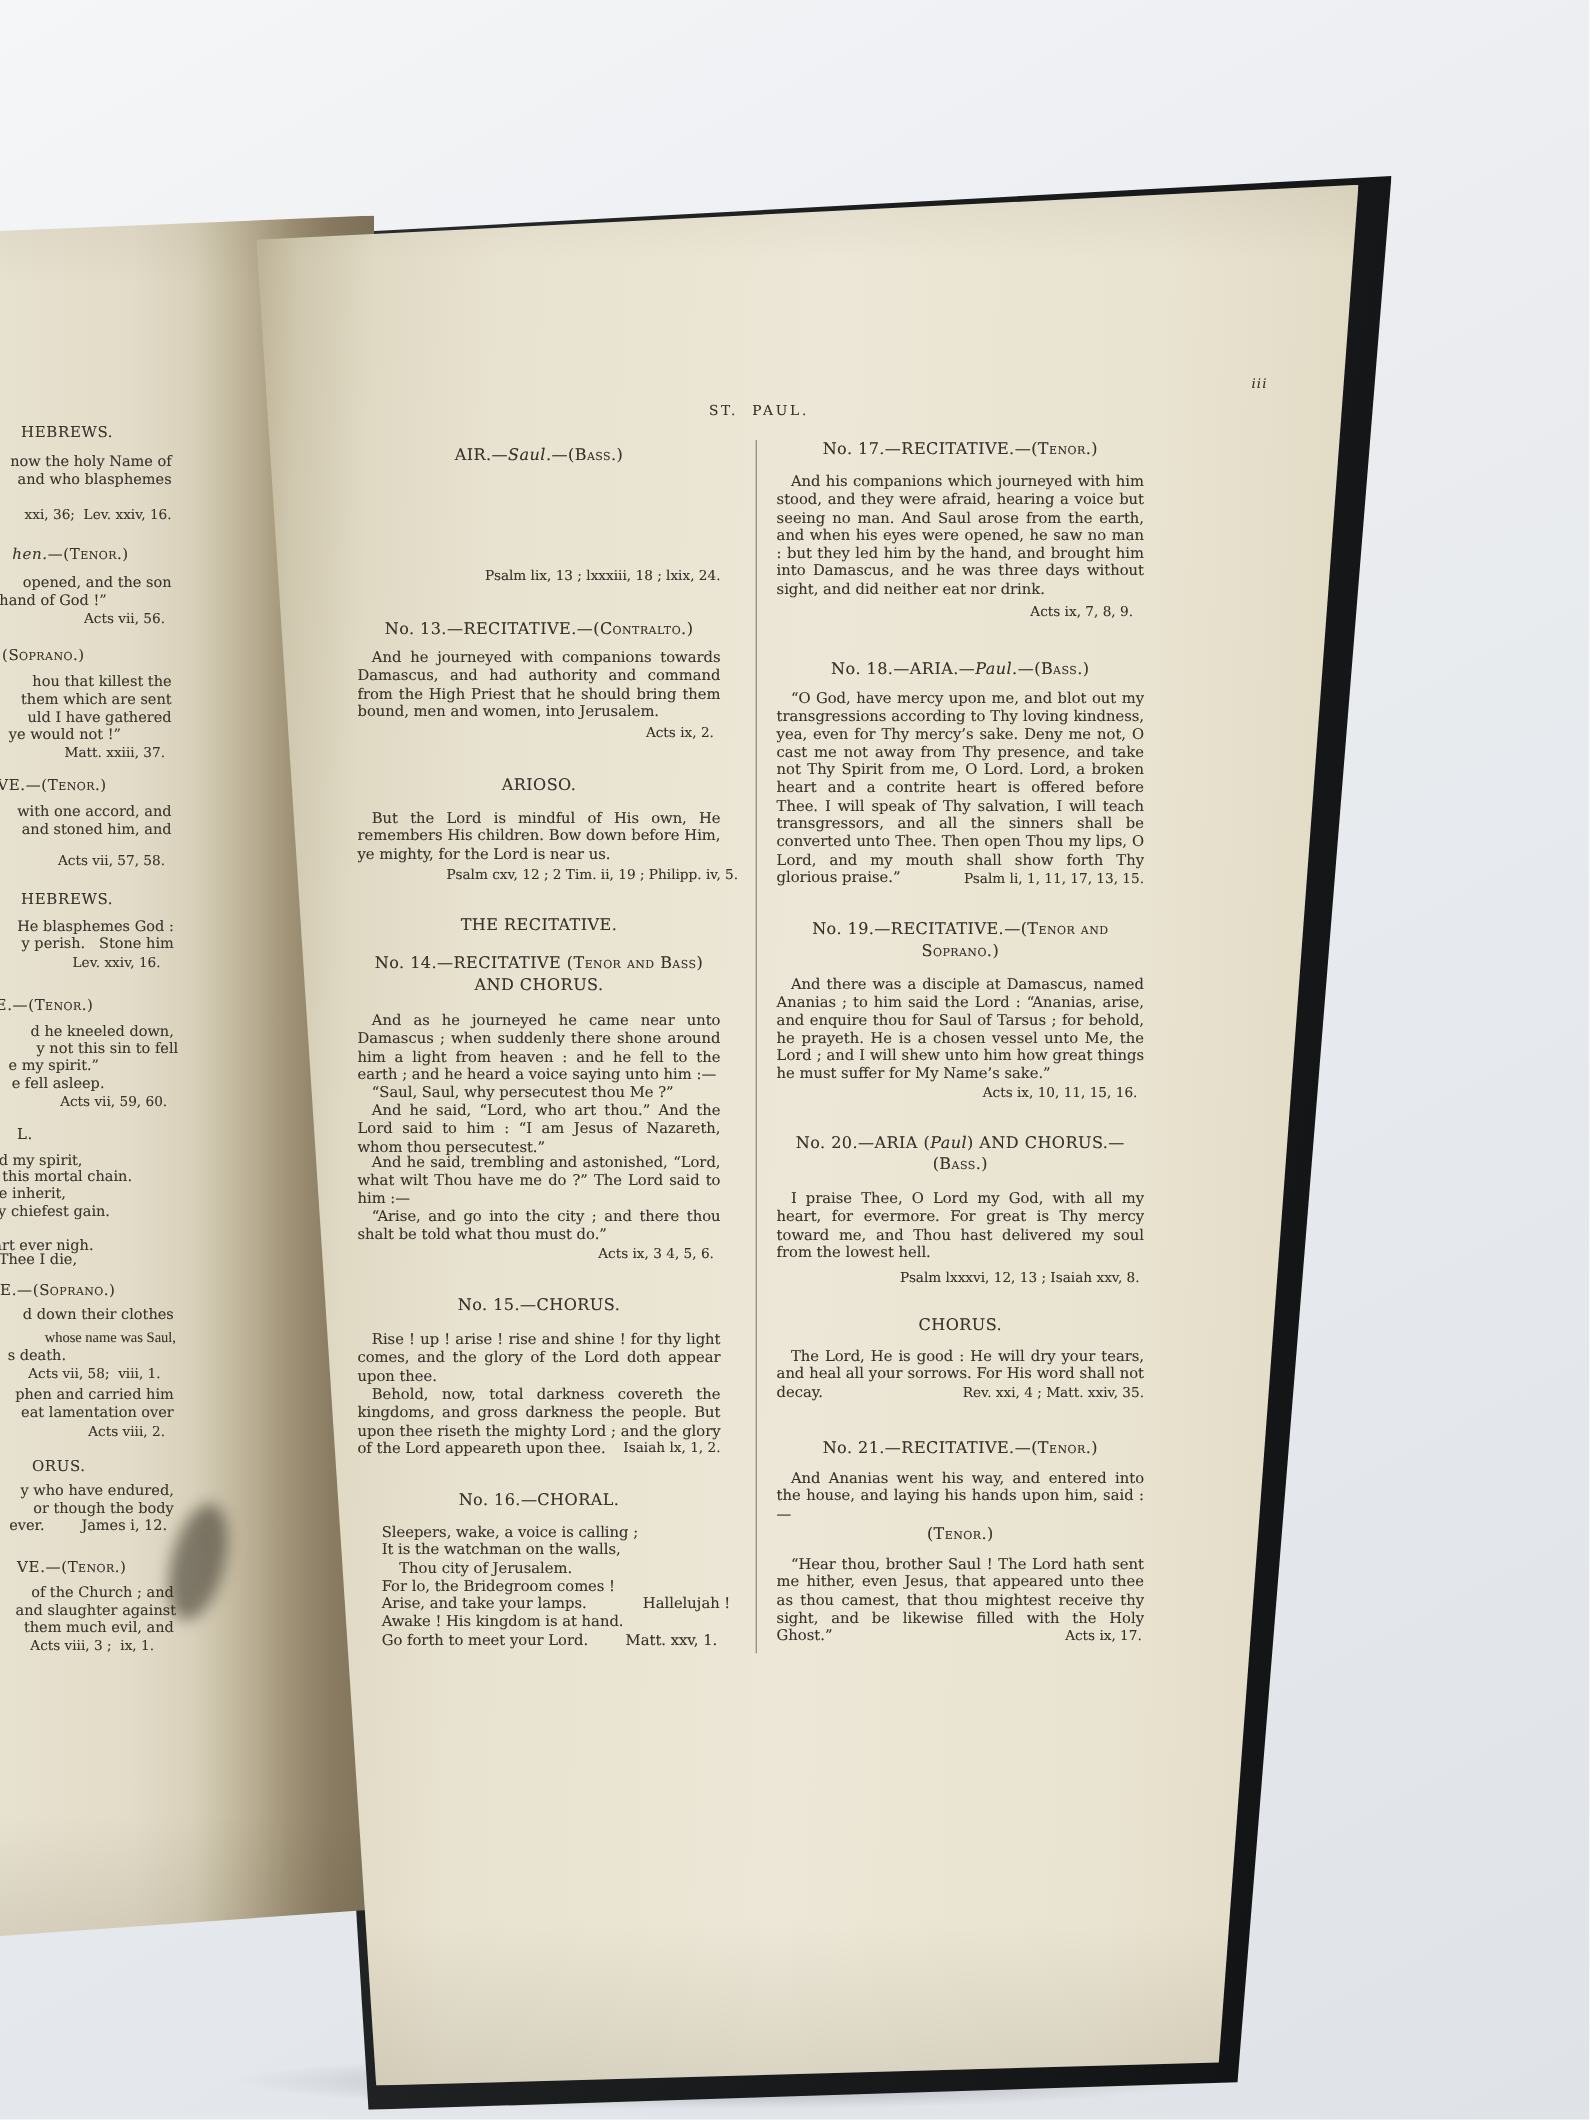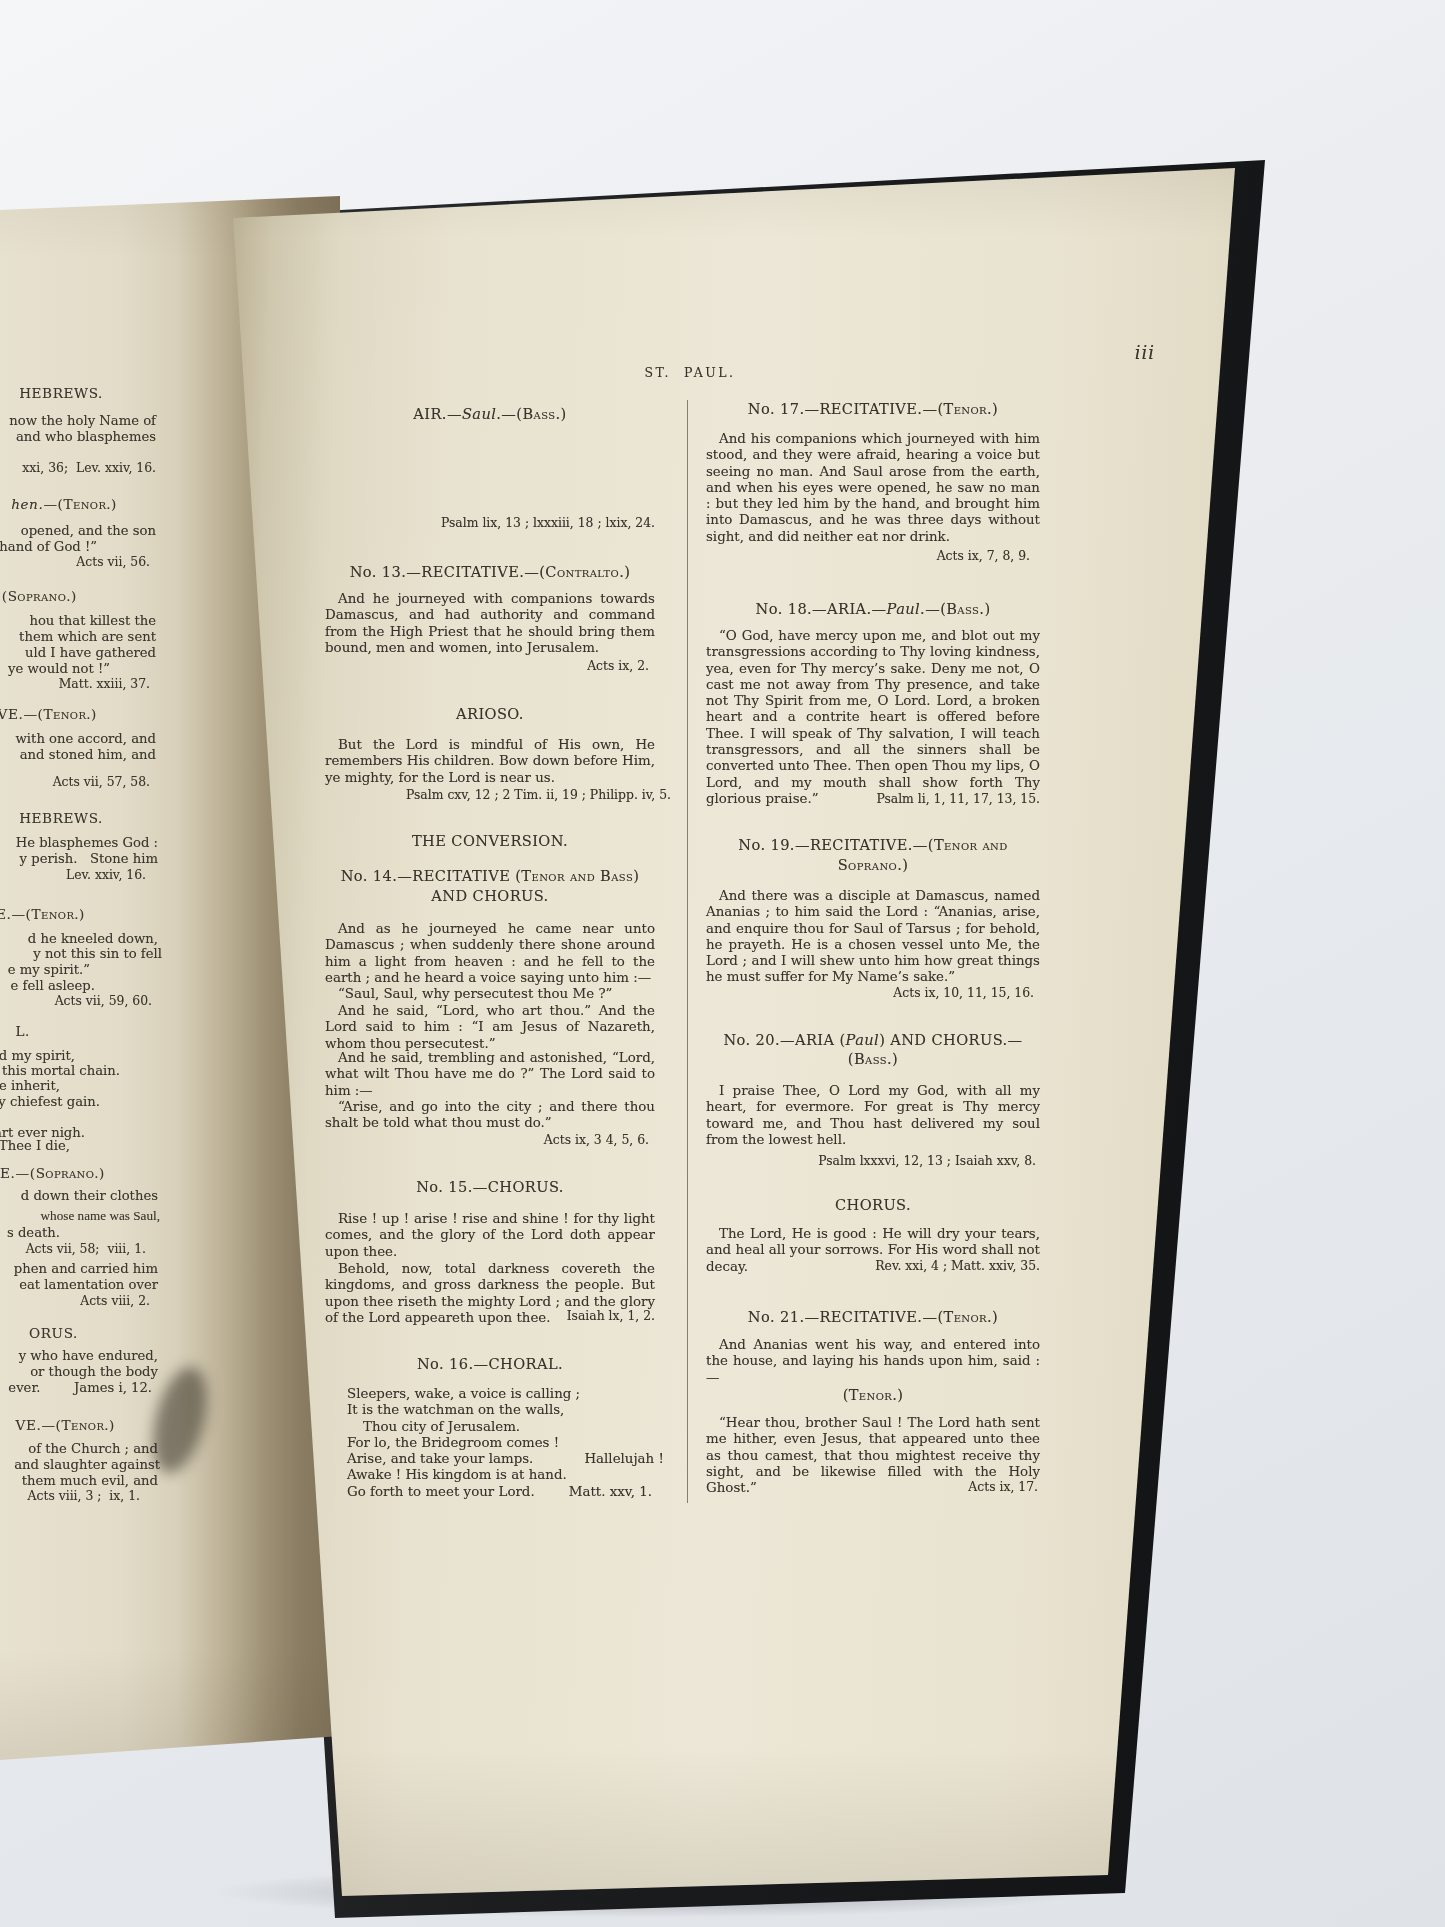--- a/index.html
+++ b/index.html
@@ -47,21 +47,21 @@
     position:absolute;left:160px;top:168px;width:1090px;height:1735px;
     clip-path:polygon(73px 50px,1075px 0px,948px 1707px,182px 1728px);
     background:
       linear-gradient(to bottom,rgba(70,60,40,.07),rgba(0,0,0,0) 4%,rgba(0,0,0,0) 91%,rgba(70,60,40,.12)),
       linear-gradient(92deg,#958b70 0%,#b5aa8d 5%,#cfc7ae 10%,#e0d9c4 16%,#e8e2d0 26%,#ece7d6 52%,#e9e3d1 78%,#e3dcc7 92%,#dad2bb 100%);
   }
   .content{position:absolute;left:0;top:0;width:100%;height:100%;color:#36332b;text-shadow:0 0 .6px rgba(58,52,40,.35);}
   .run-head{position:absolute;left:165px;top:197px;width:730px;text-align:center;
     font-size:12.5px;letter-spacing:2.5px;white-space:pre;}
   .page-num{position:absolute;left:950px;top:174px;width:70px;text-align:center;
-    font-style:italic;font-size:18px;letter-spacing:1px;}
+    font-style:italic;font-size:12px;letter-spacing:1px;}
   .col-rule{position:absolute;left:527px;top:232px;width:1.4px;height:1103px;background:rgba(62,56,44,.6);}
   .col{position:absolute;top:0;height:100%;}
   #colL{left:165px;width:330px;}
   #colR{left:546px;width:334px;}
   .h{position:absolute;left:0;right:0;text-align:center;font-size:14.6px;line-height:18px;
      white-space:nowrap;letter-spacing:.4px;}
   .h i{font-style:italic;}
   .p{position:absolute;left:0;right:0;text-align:justify;font-size:13.4px;line-height:16.3px;text-indent:13px;}
   .cref{position:absolute;left:0;text-align:right;font-size:12.4px;line-height:16.3px;}
   .verse{position:absolute;left:22px;right:0;font-size:13.4px;line-height:16.3px;}
@@ -138,21 +138,21 @@
       <div class="col-rule"></div>
       <div class="col" id="colL">
           <div class="h" style="top: 237px;"><span>AIR.—</span><i>Saul</i><span>.—(</span><span class="sc">Bass.</span><span>)</span></div>
           <div class="cref" style="top: 347px; right: 0px;">Psalm lix, 13 ; lxxxiii, 18 ; lxix, 24.</div>
           <div class="h" style="top: 395px;"><span>No. 13.—RECITATIVE.—(</span><span class="sc">Contralto.</span><span>)</span></div>
           <div class="p" style="top: 423px;">And he journeyed with companions towards Damascus, and had authority and command from the High Priest that he should bring them bound, men and women, into Jerusalem.</div>
           <div class="cref" style="top: 490px; right: 6px;">Acts ix, 2.</div>
           <div class="h" style="top: 537px;"><span>ARIOSO.</span></div>
           <div class="p" style="top: 569px;">But the Lord is mindful of His own, He remembers His children. Bow down before Him, ye mighty, for the Lord is near us.</div>
           <div class="cref" style="top: 619px; right: -16px;">Psalm cxv, 12 ; 2 Tim. ii, 19 ; Philipp. iv, 5.</div>
-          <div class="h" style="top: 664px;"><span>THE CONVERSION.</span></div>
+          <div class="h" style="top: 664px;"><span>THE RECITATIVE.</span></div>
           <div class="h" style="top: 699px;"><span>No. 14.—RECITATIVE (</span><span class="sc">Tenor and Bass</span><span>)</span></div>
           <div class="h" style="top: 719px;"><span>AND CHORUS.</span></div>
           <div class="p" style="top: 753px;">And as he journeyed he came near unto Damascus ; when suddenly there shone around him a light from heaven : and he fell to the earth ; and he heard a voice saying unto him :—</div>
           <div class="p" style="top: 818px;">“Saul, Saul, why persecutest thou Me ?”</div>
           <div class="p" style="top: 882px;">And he said, trembling and astonished, “Lord, what wilt Thou have me do ?” The Lord said to him :—</div>
           <div class="p" style="top: 835px;">And he said, “Lord, who art thou.” And the Lord said to him : “I am Jesus of Nazareth, whom thou persecutest.”</div>
           <div class="p" style="top: 931px;">“Arise, and go into the city ; and there thou shalt be told what thou must do.”</div>
           <div class="cref" style="top: 964px; right: 6px;">Acts ix, 3  4, 5, 6.</div>
           <div class="h" style="top: 1010px;"><span>No. 15.—CHORUS.</span></div>
           <div class="p" style="top: 1093px;">Behold, now, total darkness covereth the kingdoms, and gross darkness the people. But upon thee riseth the mighty Lord ; and the glory of the Lord appeareth upon thee.</div>

